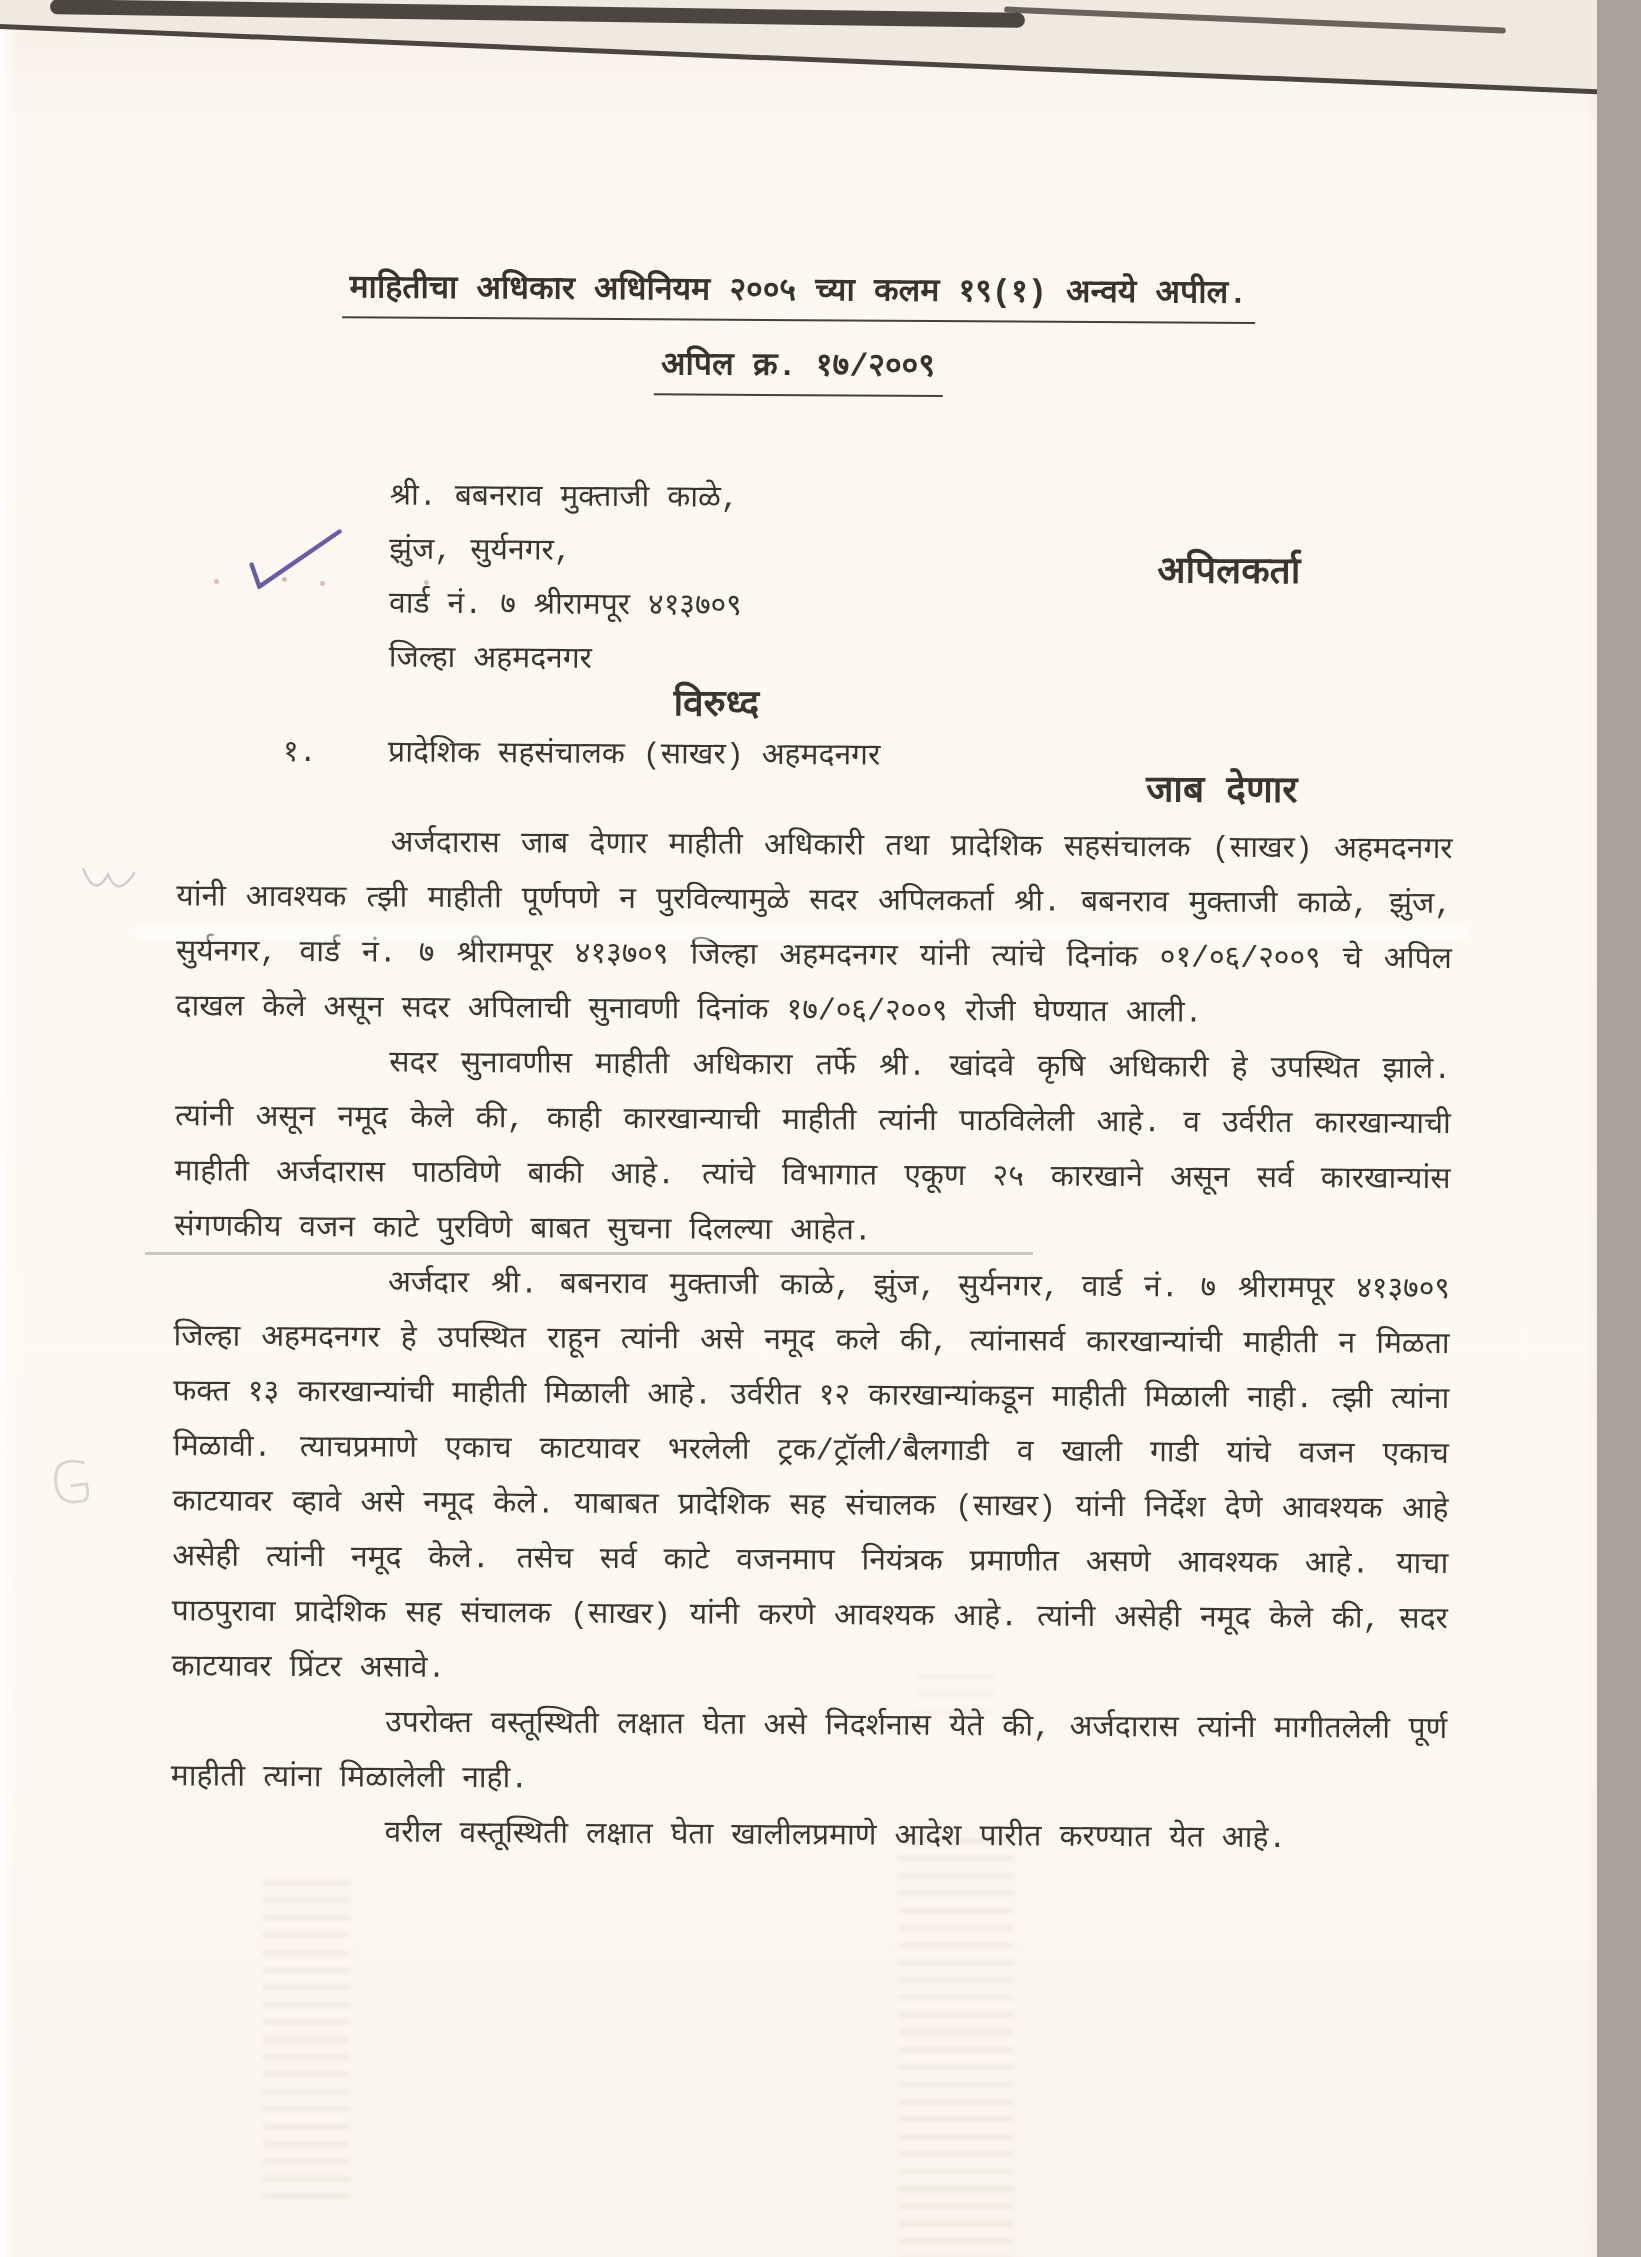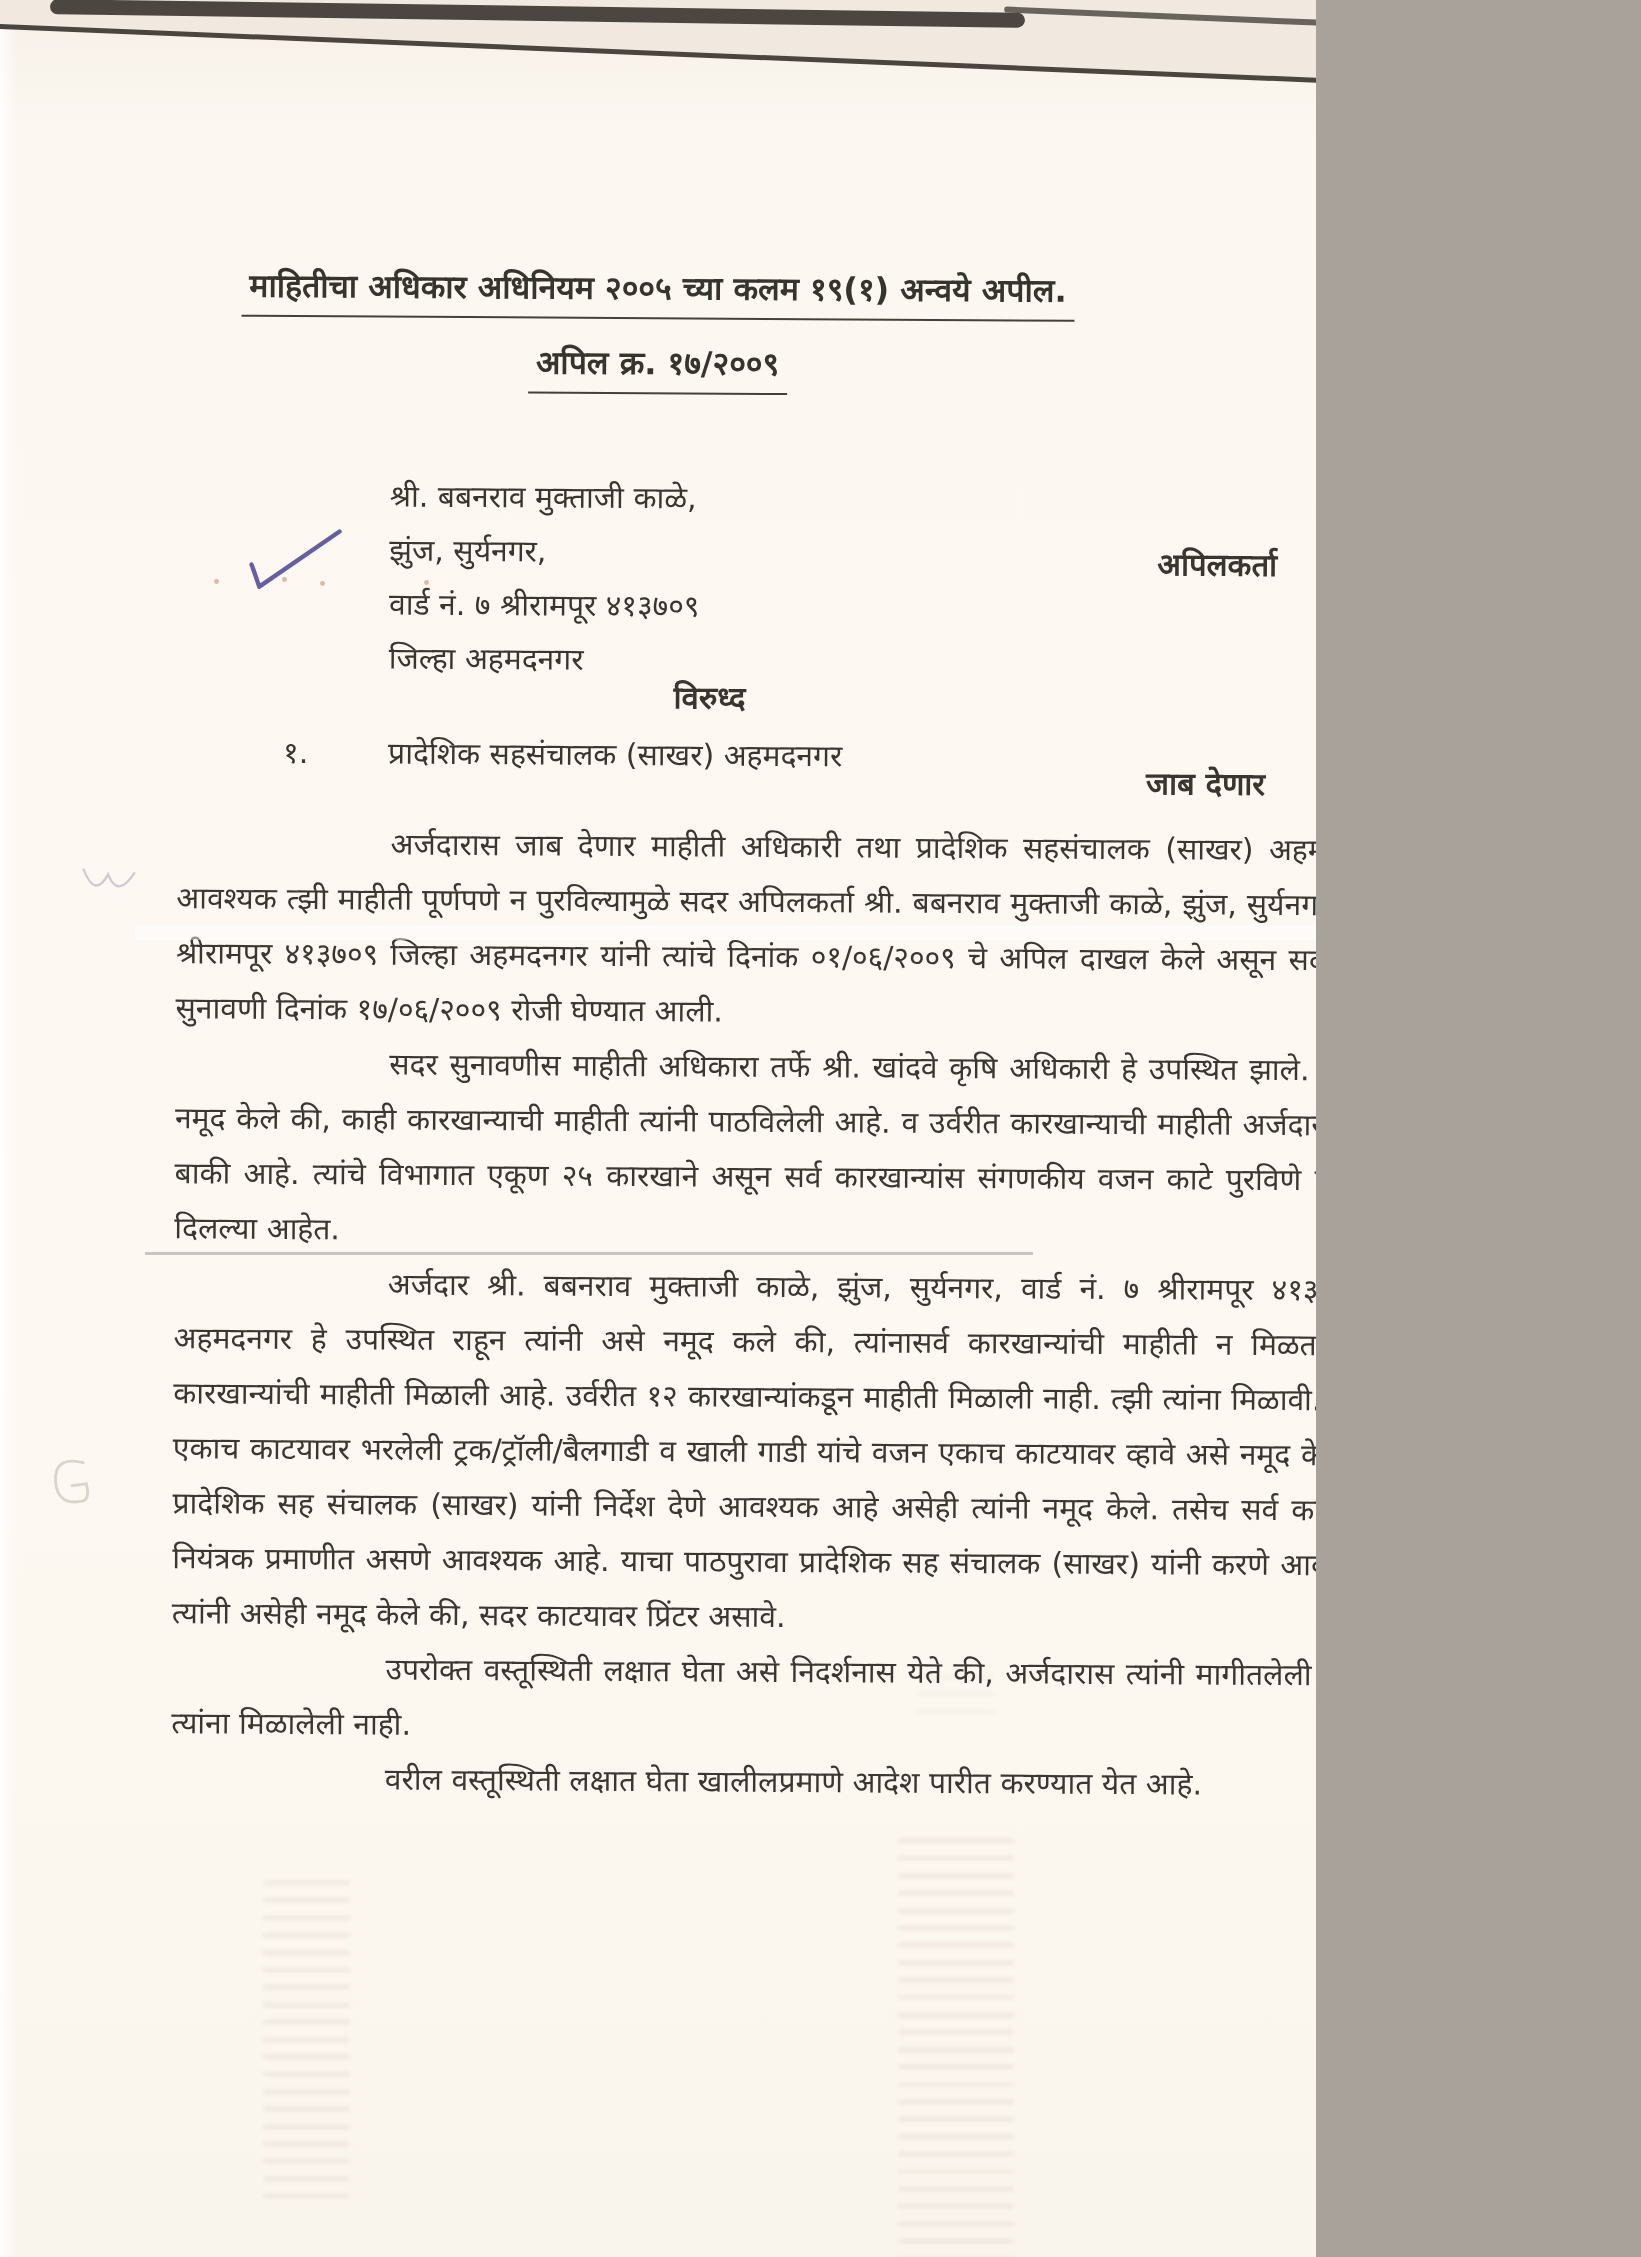--- a/index.html
+++ b/index.html
@@ -1,17 +1,17 @@
 <!DOCTYPE html>
 <html><head>
 <meta charset="utf-8">
 <style>
   html,body{margin:0;padding:0;}
   body{width:1641px;height:2257px;background:#a8a29a;font-family:"DejaVu Sans","Liberation Sans",sans-serif;}
-  .scan{position:relative;width:1316px;height:2257px;overflow:hidden;background:#b3ada5;}
+  .scan{position:relative;width:1597px;height:2257px;overflow:hidden;background:#b3ada5;font-family:Liberation Mono, monospace;}
 
   
   .paper{position:absolute;inset:0;background:
     linear-gradient(90deg, rgba(255,255,255,.85) 0px, rgba(253,249,242,0) 17.4px,
       rgba(253,249,242,0) 1583px, rgba(247,230,228,.95) 1614px, rgba(247,230,228,.95) 1632px,
       rgba(136,130,123,1) 1635px, rgba(136,130,123,1) 1641px),
     linear-gradient(180deg, #f6efe6 0px, #fcf8f1 135px, #fdf9f2 60%, #faf5ec 100%);}
 
   
   .top-wedge{position:absolute;top:0;left:0;width:1641px;height:116px;
@@ -22,21 +22,21 @@
     border-radius:8.7px;transform:rotate(0.8deg);opacity:.9;z-index:5;}
   .top-dark-tail{position:absolute;left:1004px;top:17.4px;width:502px;height:5.8px;background:#39352f;
     border-radius:3.9px;transform:rotate(2.4deg);opacity:.75;z-index:5;}
 
   
   .content{position:absolute;inset:0;transform:rotate(0.35deg);transform-origin:290px 290px;z-index:6;color:#3a3530;}
 
   .t{position:absolute;white-space:nowrap;}
   .title{font-size:32px;font-weight:bold;color:#37332e;border-bottom:2.9px solid #45403a;padding:0 7.7px 8.7px 7.7px;}
   .addr{font-size:30px;line-height:54px;}
-  .label{font-size:31px;font-weight:bold;}
+  .label{font-size:37px;font-weight:bold;}
 
   .bodyflow{position:absolute;left:180px;top:816px;width:1276px;font-size:30px;line-height:55px;
     text-align:justify;color:#3b3631;}
   .bodyflow p{margin:0;text-indent:214px;}
 
   
   .checkmark{position:absolute;left:239px;top:519px;z-index:7;}
 
   
   .streak-white{position:absolute;left:135px;top:925px;width:1332px;height:14.5px;background:rgba(255,255,255,.45);z-index:8;}

